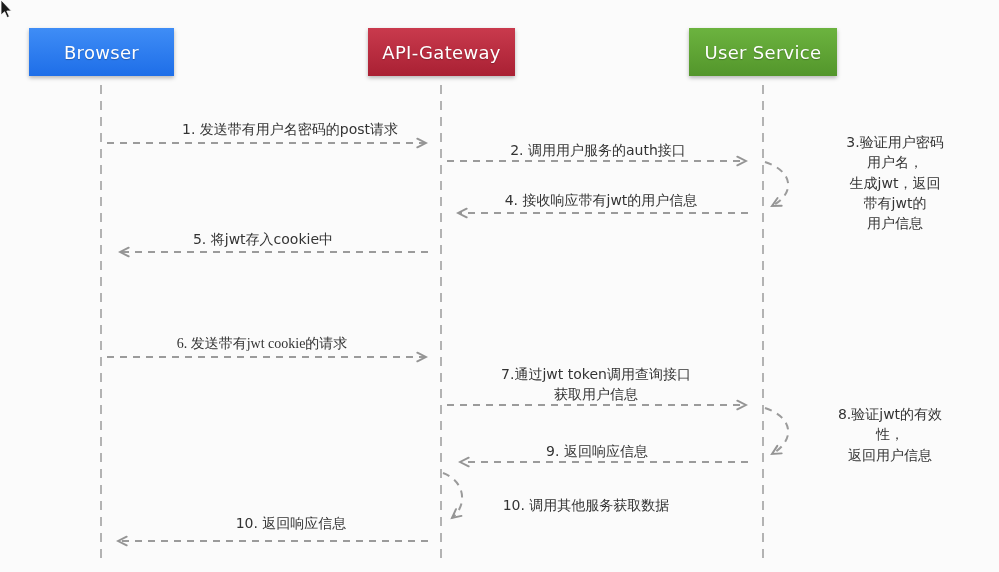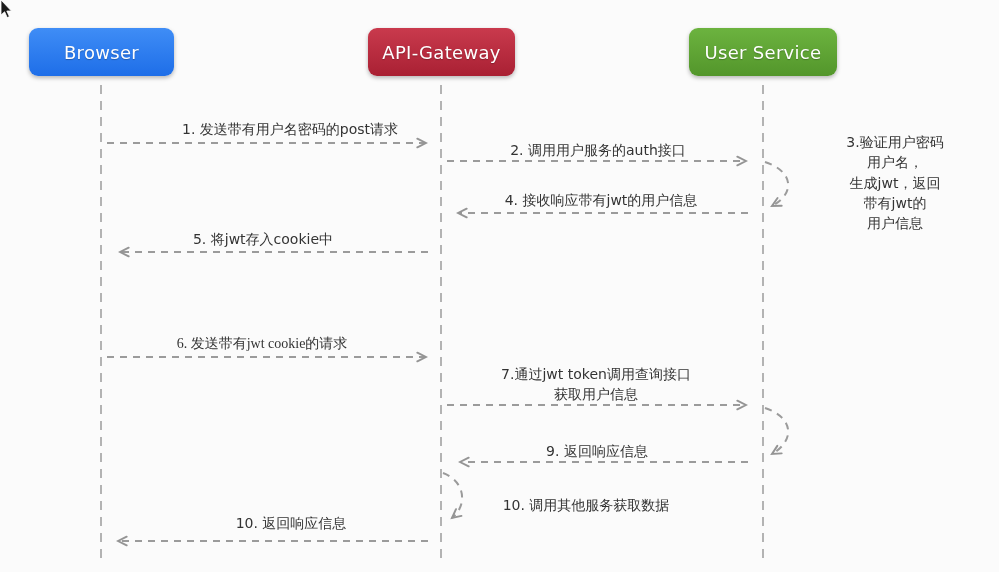--- a/index.html
+++ b/index.html
@@ -7,21 +7,21 @@
     position:relative;
     width:999px;height:572px;
     background:#fbfbfb;
     overflow:hidden;
     font-family:"DejaVu Sans","Liberation Sans",sans-serif;
   }
   .stage svg{position:absolute;left:0;top:0;}
   .actor{
     position:absolute;
     height:48px;
-    border-radius:9px;
+    border-radius:0;
     display:flex;align-items:center;justify-content:center;
     color:#fff;font-size:18px;letter-spacing:.3px;
     box-shadow:0 2px 4px rgba(0,0,0,.28);
     text-shadow:0 1px 1px rgba(0,0,0,.25);
   }
   .actor-browser{left:29px;top:28px;width:145px;background:linear-gradient(180deg,#3f8df6,#1e6ee8);}
   .actor-gateway{left:368px;top:28px;width:147px;background:linear-gradient(180deg,#c93a4d,#a92033);}
   .actor-user{left:689px;top:28px;width:148px;background:linear-gradient(180deg,#6cb33f,#53962b);}
   .msg{
     position:absolute;
@@ -85,20 +85,22 @@
   <div class="msg" style="left:264px;top:119px;margin-left:26px;">1. 发送带有用户名密码的post请求</div>
   <div class="msg" style="left:598px;top:140px;">2. 调用用户服务的auth接口</div>
   <div class="msg" style="left:895px;top:132px;">3.验证用户密码用户名，
 生成jwt，返回带有jwt的
 用户信息</div>
   <div class="msg" style="left:601px;top:190px;">4. 接收响应带有jwt的用户信息</div>
   <div class="msg" style="left:263px;top:229px;">5. 将jwt存入cookie中</div>
   <div class="msg" style="left:262px;top:334px;font-family:Liberation Serif, serif;">6. 发送带有jwt cookie的请求</div>
   <div class="msg" style="left:596px;top:364px;">7.通过jwt token调用查询接口
 获取用户信息</div>
+  <div class="msg" style="left:890px;top:404px;">8.验证jwt的有效性，
+返回用户信息</div>
   <div class="msg" style="left:581px;top:441px;margin-left:16px;">9. 返回响应信息</div>
   <div class="msg" style="left:586px;top:495px;">10. 调用其他服务获取数据</div>
   <div class="msg" style="left:291px;top:513px;">10. 返回响应信息</div>
 
   <svg class="cursor" viewBox="0 0 14 20">
     <polygon points="1,0 1,15 4.6,11.8 7.2,17.6 9.4,16.6 6.8,11 11.4,11" fill="#1a1a1a" stroke="#ffffff" stroke-width="0.8"></polygon>
   </svg>
 
 </div>
 

